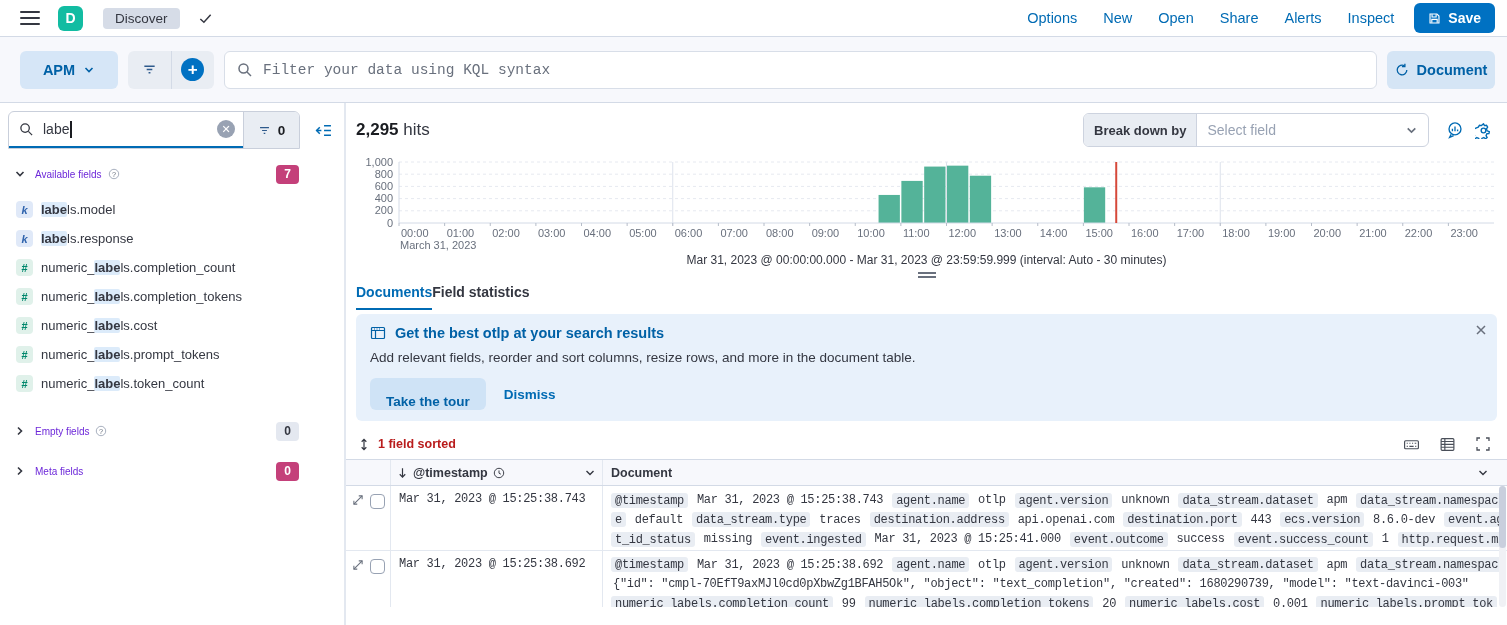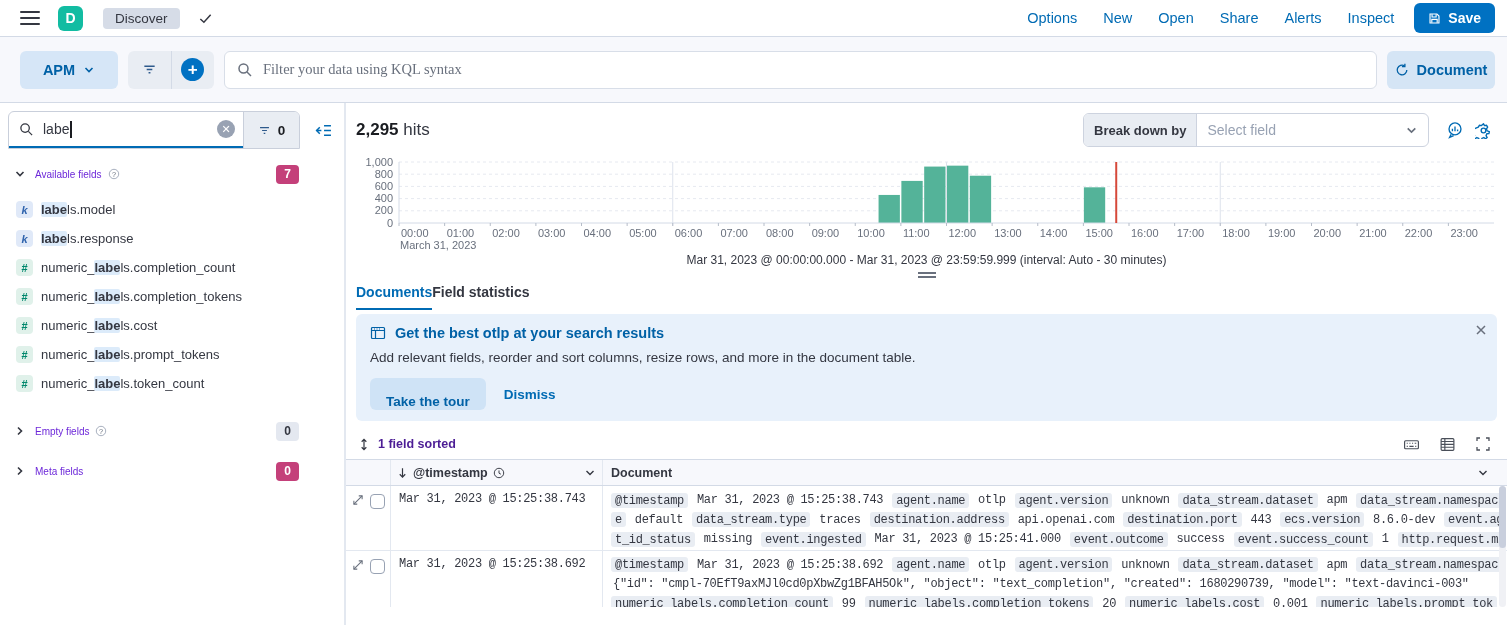--- a/index.html
+++ b/index.html
@@ -30,21 +30,21 @@
   .dataview-btn { width:98px; height:38px; background:#d6e6f7; border:none; border-radius:6px;
     color:#0061a6; font-weight:bold; font-size:14.5px; display:flex; align-items:center; justify-content:center;
     gap:8px; cursor:pointer; font-family:inherit; }
   .filter-group { height:38px; width:86px; background:#e9edf3; border-radius:6px; display:flex; align-items:center; }
   .filter-group .seg { flex:1; height:100%; display:flex; align-items:center; justify-content:center; cursor:pointer; }
   .filter-group .seg + .seg { border-left:1px solid #d3dae6; }
   .plus-circle { width:23px; height:23px; border-radius:50%; background:#0071c2; color:#fff; display:flex;
     align-items:center; justify-content:center; font-size:17px; font-weight:bold; line-height:1; }
   .kql-box { flex:1; height:38px; background:#fff; border:1px solid #d8dee8; border-radius:6px;
     display:flex; align-items:center; padding:0 12px; gap:10px; }
-  .kql-box input { border:none; outline:none; flex:1; font-size:14.5px; font-family:Liberation Serif, serif; color:#c2410c; background:transparent; }
+  .kql-box input { border:none; outline:none; flex:1; font-size:14.5px; font-family:Liberation Mono, monospace; color:#c2410c; background:transparent; }
   .kql-box input::placeholder { color:#69707d; }
   .date-group { height:38px; display:flex; border:1px solid #d8dee8; border-radius:6px; overflow:hidden; background:#fff; }
   .date-cal { width:50px; background:#e9edf3; display:flex; align-items:center; justify-content:center; gap:4px;
     border-right:1px solid #d3dae6; cursor:pointer; }
   .date-today { width:58px; display:flex; align-items:center; justify-content:center; font-size:14.5px; cursor:pointer; }
   .refresh-btn { width:108px; height:38px; background:#d5e5f5; border:none; border-radius:6px; color:#0061a6;
     font-weight:bold; font-size:14.5px; display:flex; align-items:center; justify-content:center; gap:8px;
     cursor:pointer; font-family:inherit; }
 
   
@@ -100,21 +100,21 @@
   .callout { margin:4px 10px 6px 10px; background:#e8f1fb; border-radius:6px; padding:11px 14px; position:relative; }
   .callout-title { display:flex; align-items:center; gap:9px; color:#0061a6; font-size:14.5px; font-weight:600; }
   .callout-body { font-size:13.5px; color:#343741; margin:9px 0 0 0; }
   .callout-actions { margin-top:13px; display:flex; align-items:center; gap:18px; }
   .tour-btn { background:#cfe3f6; border:none; border-radius:6px; height:32px; padding:16px 16px; color:#0061a6;
     font-size:13.5px; font-weight:bold; cursor:pointer; font-family:inherit; }
   .dismiss-link { color:#006bb4; font-size:13.5px; font-weight:bold; cursor:pointer; }
   .callout-close { position:absolute; top:10px; right:10px; cursor:pointer; }
 
   .grid-toolbar { display:flex; align-items:center; padding:7px 10px 5px 12px; }
-  .sorted-label { font-size:12.5px; font-weight:600; color:#4c1d95; margin-left:8px;text-align:right; }
+  .sorted-label { font-size:12.5px; font-weight:600; color:#b91c1c; margin-left:8px;text-align:right; }
   .grid-toolbar .right { margin-left:auto; display:flex; gap:16px; margin-right:4px; }
 
   .grid { border-top:1px solid #d3dae6; }
   .grid-header { display:flex; height:26px; background:#f7f8fc; border-bottom:1px solid #d3dae6;
     font-size:12.5px; font-weight:bold; align-items:center; }
   .col-ctl { width:45px; flex-shrink:0; border-right:1px solid #e3e8f0; height:100%; }
   .col-ts { width:212px; flex-shrink:0; border-right:1px solid #e3e8f0; height:100%;
     display:flex; align-items:center; padding:0 6px; gap:5px; }
   .col-doc { flex:1; height:100%; display:flex; align-items:center; padding:0 8px; }
   .col-doc .chev-end { margin-left:auto; margin-right:10px; color:#69707d; }

